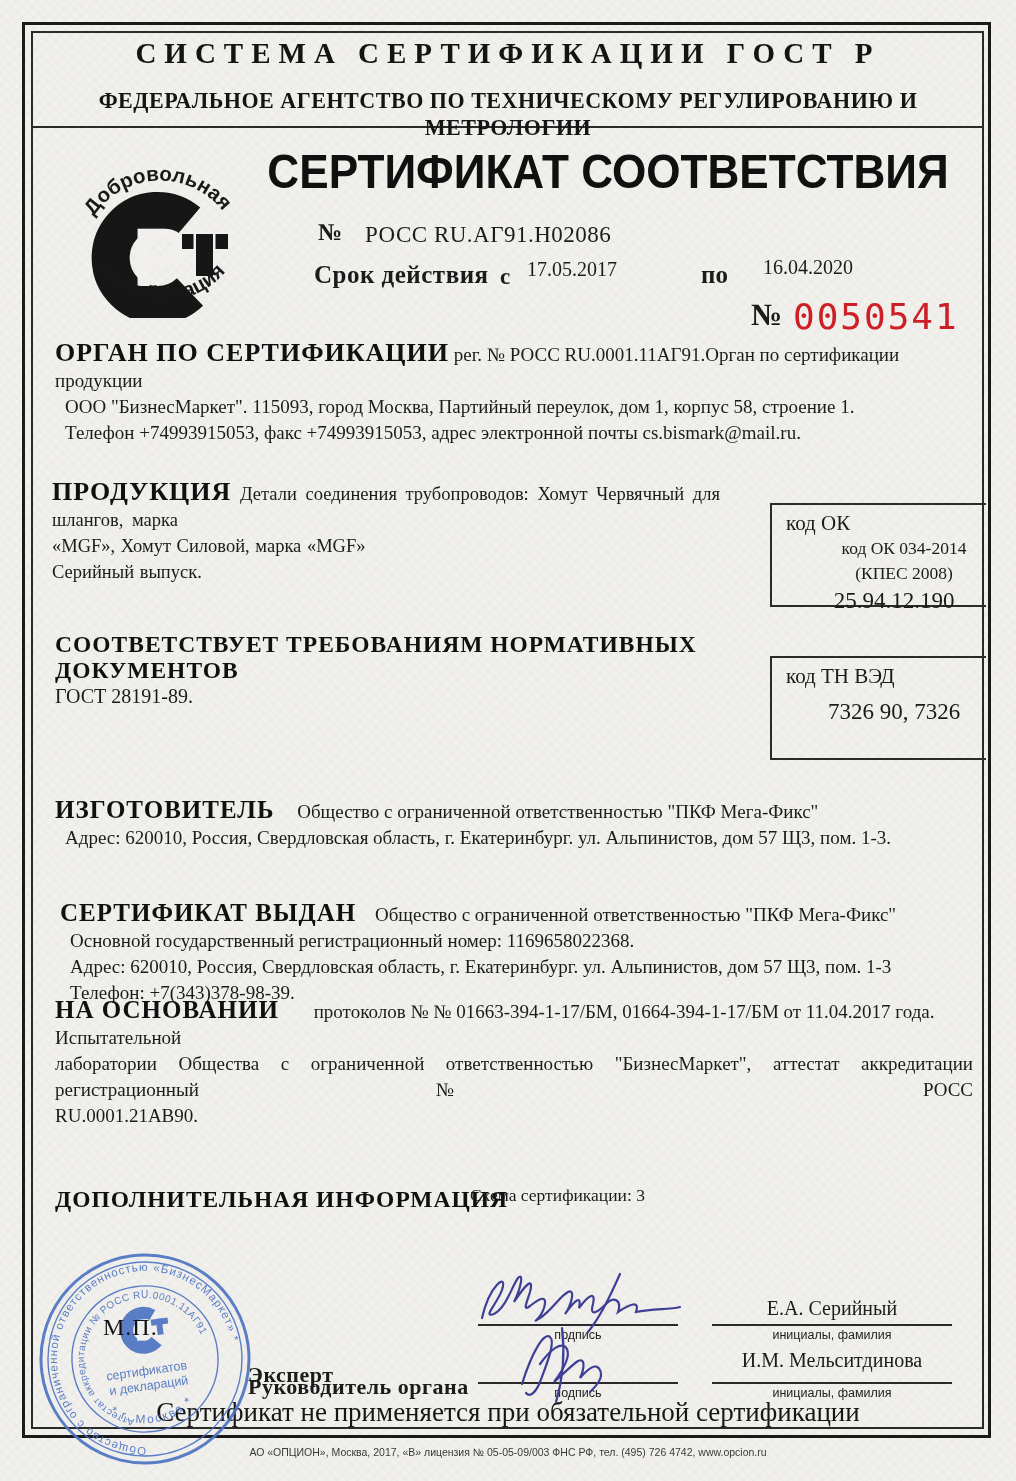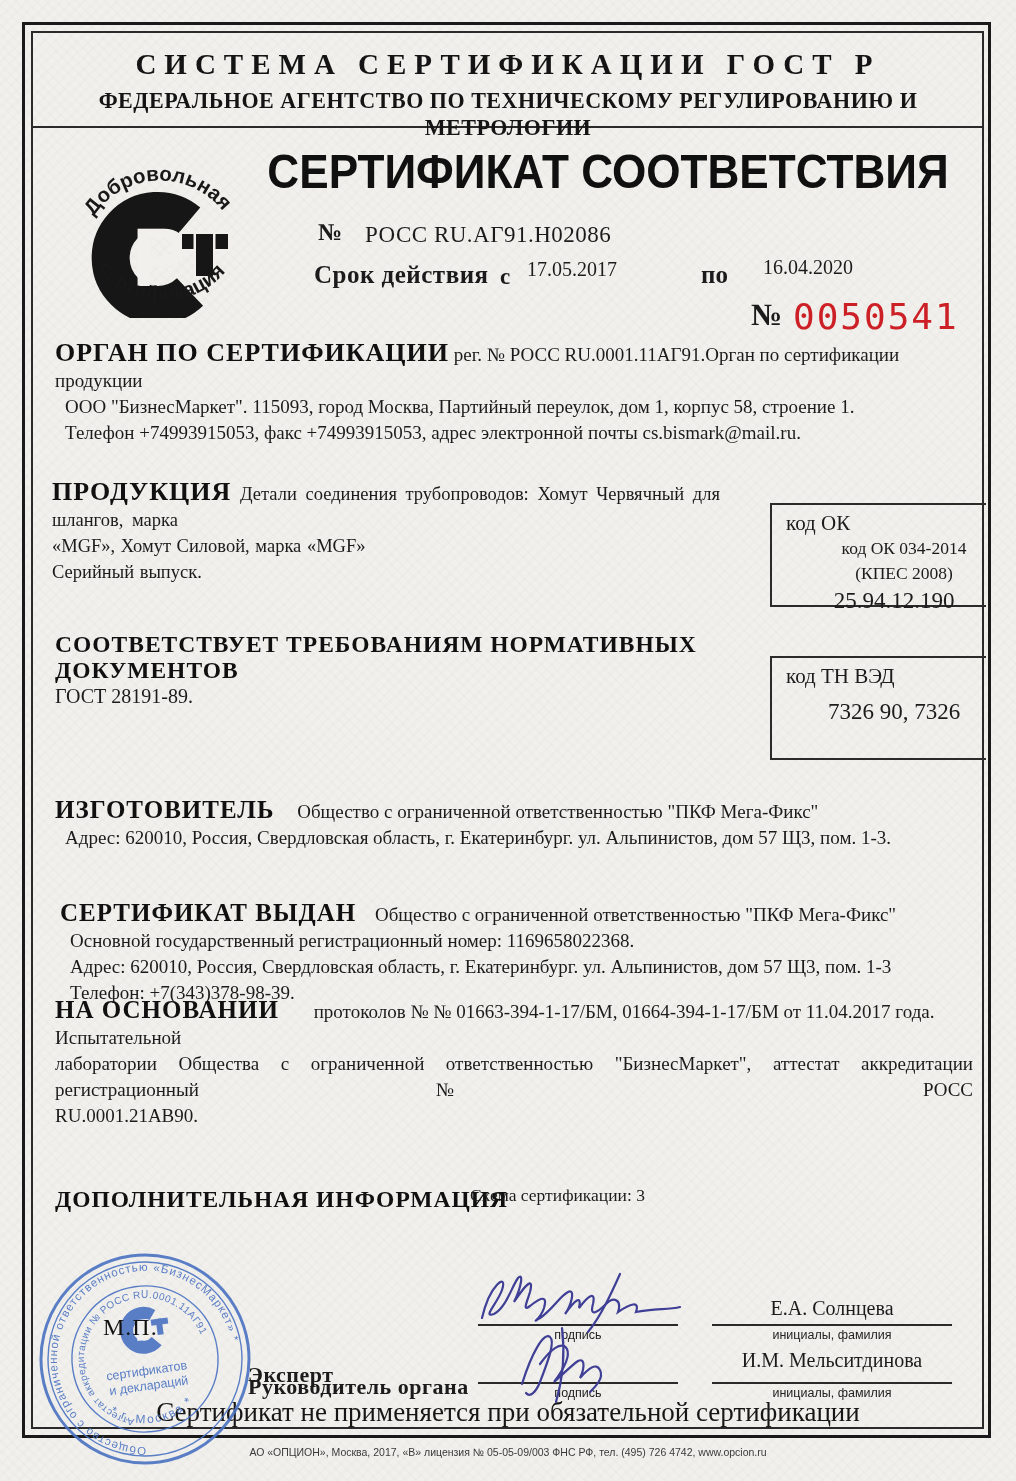--- a/index.html
+++ b/index.html
@@ -9,21 +9,21 @@
     background-color:#f1f0ec;
     background-image:
       repeating-linear-gradient(45deg, rgba(110,130,160,0.028) 0 2px, rgba(0,0,0,0) 2px 7px),
       repeating-linear-gradient(-45deg, rgba(170,130,120,0.022) 0 3px, rgba(0,0,0,0) 3px 8px);
     font-family:"Liberation Serif", serif;color:#1b1b1b;
   }
   .abs{position:absolute;}
   .outer-frame{left:22px;top:22px;width:963px;height:1410px;border:3px solid #1a1a1a;}
   .inner-frame{left:31px;top:31px;width:949px;height:1394px;border:2px solid #2a2a2a;}
   .header-rule{left:33px;top:126px;width:949px;border-top:2px solid #2a2a2a;height:0;}
-  .hdr1{left:0;top:48px;width:1016px;text-align:center;font-weight:bold;font-size:29px;letter-spacing:8px;color:#141414;}
+  .hdr1{left:0;top:37px;width:1016px;text-align:center;font-weight:bold;font-size:29px;letter-spacing:8px;color:#141414;}
   .hdr2{left:0;top:88px;width:1016px;text-align:center;font-weight:bold;font-size:23px;letter-spacing:0.5px;transform:scale(0.96,1.04);color:#141414;}
   .doc-title{left:252px;top:146px;width:712px;text-align:center;font-family:"Liberation Sans",sans-serif;
     font-weight:bold;font-size:45px;letter-spacing:0px;transform:scale(0.98,1.06);transform-origin:center;color:#101010;}
   .no-label{font-weight:bold;font-size:26px;}
   .cert-no-row{left:318px;top:219px;font-size:24px;}
   .cert-no-val{left:365px;top:222px;font-size:23px;letter-spacing:0.5px;}
   .validity-label{left:314px;top:261px;font-weight:bold;font-size:25px;letter-spacing:0.5px;}
   .v-c{left:500px;top:264px;font-weight:bold;font-size:23px;}
   .v-from{left:527px;top:258px;font-size:20px;}
   .v-po{left:701px;top:261px;font-weight:bold;font-size:25px;}
@@ -178,21 +178,21 @@
     </g>
     <text x="119" y="135" text-anchor="middle" font-family="Liberation Sans,sans-serif" font-size="12.5" fill="#4a72c2">сертификатов</text>
     <text x="119" y="150" text-anchor="middle" font-family="Liberation Sans,sans-serif" font-size="12.5" fill="#4a72c2">и деклараций</text>
   </svg>
 
   <div class="abs mp" style="left:103px;top:1314px;">М.П.</div>
 
   <div class="abs sig-role" style="left:248px;top:1374px;">Руководитель органа</div>
   <div class="abs sig-line" style="left:478px;top:1324px;width:200px;"></div>
   <div class="abs sig-cap" style="left:478px;top:1328px;width:200px;">подпись</div>
-  <div class="abs sig-name" style="left:712px;top:1297px;width:240px;">Е.А. Солнцева</div>
+  <div class="abs sig-name" style="left:712px;top:1297px;width:240px;">Е.А. Серийный</div>
   <div class="abs sig-line" style="left:712px;top:1324px;width:240px;"></div>
   <div class="abs sig-cap" style="left:712px;top:1328px;width:240px;">инициалы, фамилия</div>
 
   <div class="abs sig-role" style="left:248px;top:1362px;">Эксперт</div>
   <div class="abs sig-line" style="left:478px;top:1382px;width:200px;"></div>
   <div class="abs sig-cap" style="left:478px;top:1386px;width:200px;">подпись</div>
   <div class="abs sig-name" style="left:712px;top:1349px;width:240px;">И.М. Мельситдинова</div>
   <div class="abs sig-line" style="left:712px;top:1382px;width:240px;"></div>
   <div class="abs sig-cap" style="left:712px;top:1386px;width:240px;">инициалы, фамилия</div>
 

